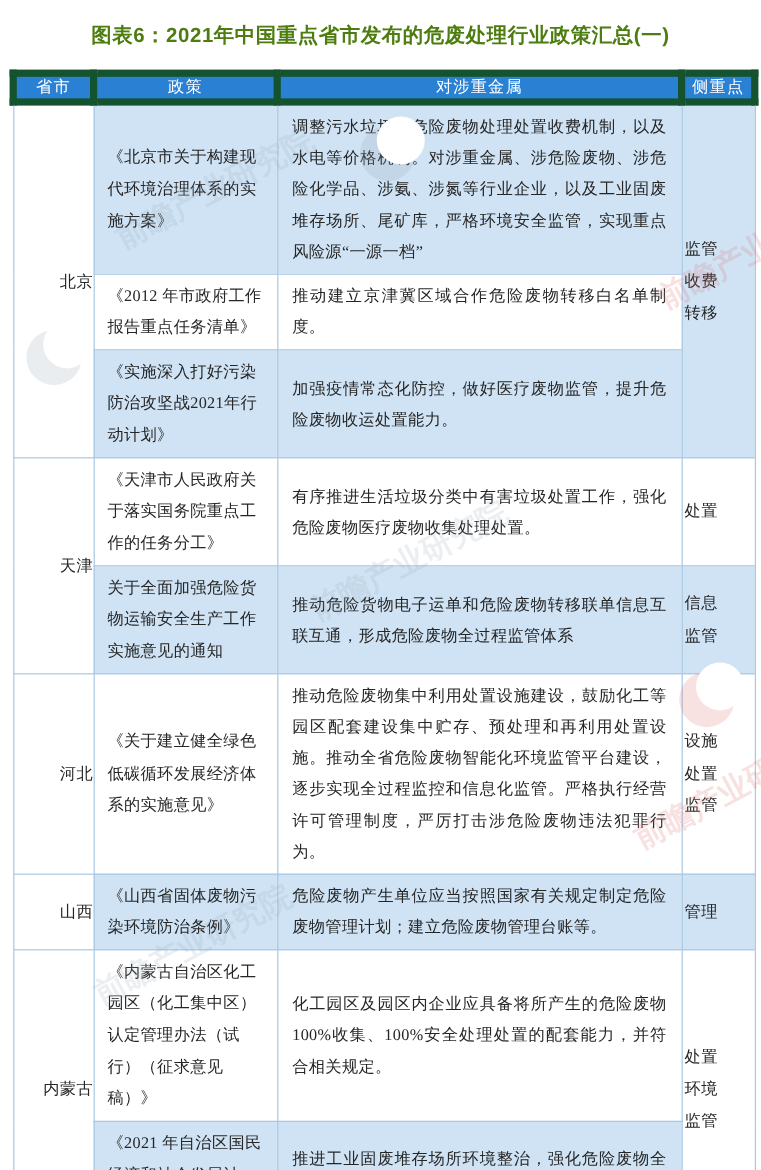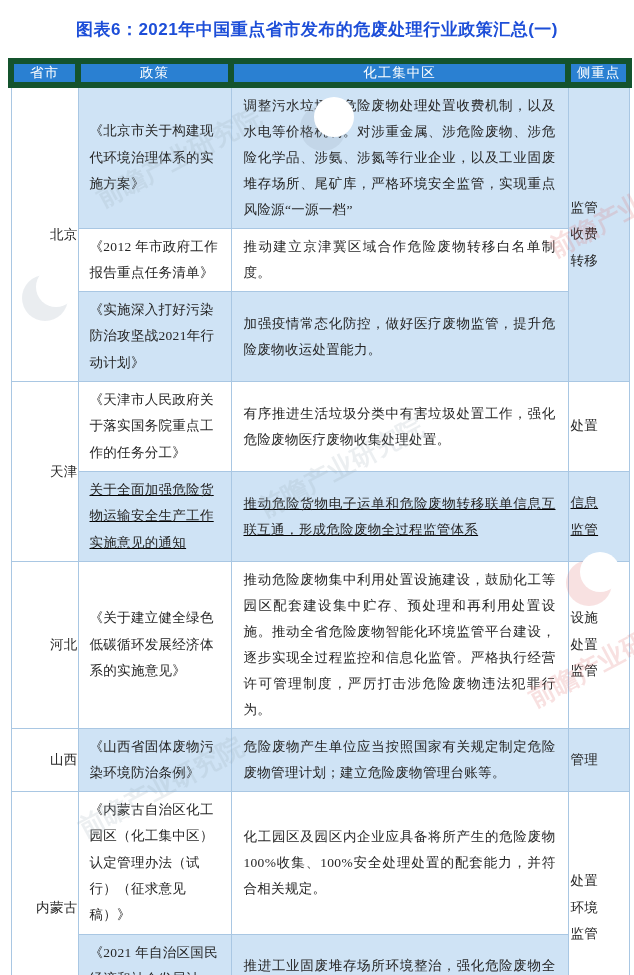--- a/index.html
+++ b/index.html
@@ -9,21 +9,21 @@
     width:634px; height:975px;
     background:#ffffff;
     font-family:"Liberation Sans", sans-serif;
     overflow:hidden;
   }
   .chart-title {
     padding-top:18px;
     text-align:center;
     font-size:17px;
     font-weight:bold;
-    color:#1d4ed8;
+    color:#4d7c0f;
     letter-spacing:0.5px;
   }
   table.policy-table {
     border-collapse:collapse;
     table-layout:fixed;
     width:618px;
     margin:17px 0 0 8px;
   }
   .policy-table th {
     background:#2a80d2;
@@ -44,21 +44,21 @@
     letter-spacing:0.3px;
   }
   .bg-b { background:#cfe3f5; }
   .bg-w { background:#ffffff; }
   .province-cell { text-align:right; }
   .policy-cell { padding:5px 8px 5px 11px; line-height:1.95; text-align:left;margin-top:24px; }
   .content-cell { padding:5px 12px; line-height:1.92; text-align:justify; }
   .focus-cell { text-align:left; padding:4px 2px; }
   .focus-cell .focus-line { line-height:1.95; }
   .r1 { height:125px; } .r2 { height:60px; } .r3 { height:82px; }
-  .r4 { height:90px; }  .r5 { height:90px;text-decoration:underline; } .r6 { height:148px; }
+  .r4 { height:90px; }  .r5 { height:90px; } .r6 { height:148px; }
   .r7 { height:57px; }  .r8 { height:127px; } .r9 { height:58px; }
   
   .wm {
     position:absolute;
     pointer-events:none;
     white-space:nowrap;
     font-weight:bold;
     font-size:26px;
     transform:rotate(-28deg);
     z-index:5;
@@ -103,21 +103,21 @@
     <colgroup>
       <col style="width:67px">
         <col style="width:153px">
         <col style="width:337px">
         <col style="width:61px">
     </colgroup>
     <thead>
       <tr>
         <th>省市</th>
         <th>政策</th>
-        <th>化工集中区</th>
+        <th>对涉重金属</th>
         <th>侧重点</th>
       </tr>
     </thead>
     <tbody>
 
       <tr class="r1">
         <td class="province-cell bg-w" rowspan="3">北京</td>
         <td class="policy-cell bg-b">《北京市关于构建现代环境治理体系的实施方案》</td>
         <td class="content-cell bg-b">调整污水垃圾、危险废物处理处置收费机制，以及水电等价格机制。对涉重金属、涉危险废物、涉危险化学品、涉氨、涉氮等行业企业，以及工业固废堆存场所、尾矿库，严格环境安全监管，实现重点风险源“一源一档”</td>
         <td class="focus-cell bg-b" rowspan="3">

